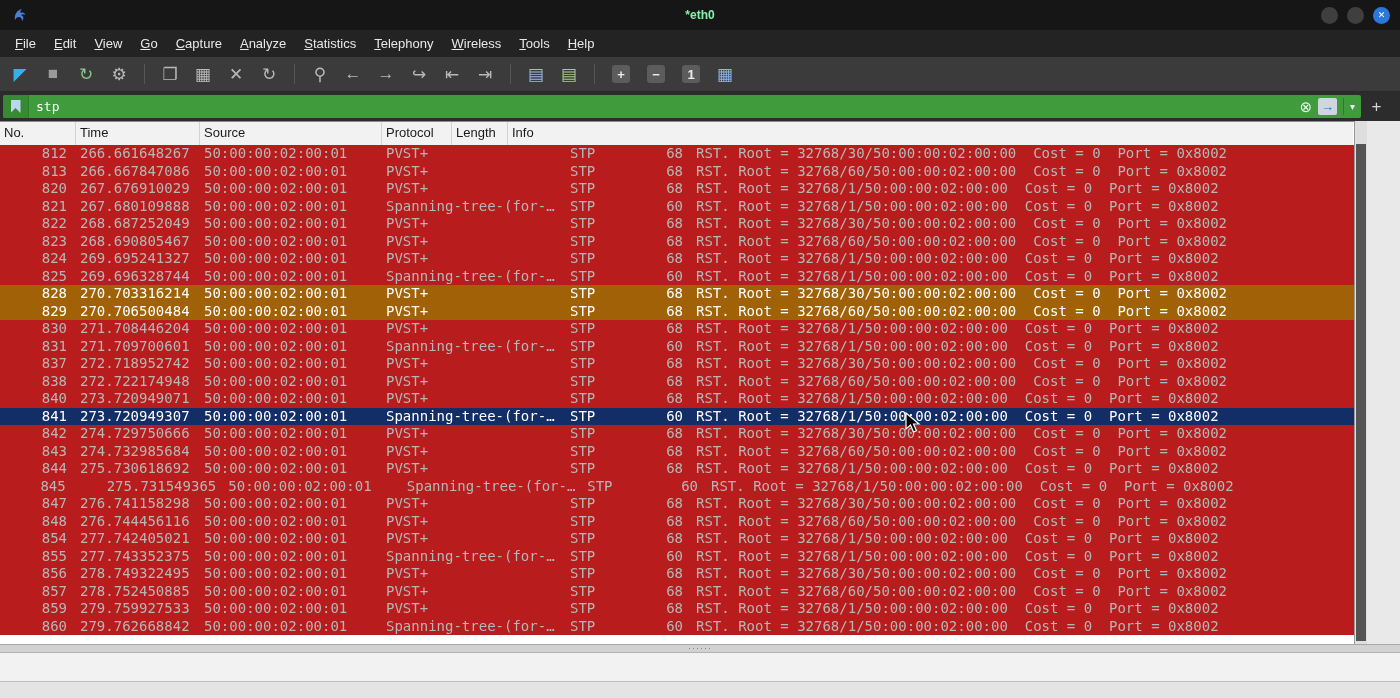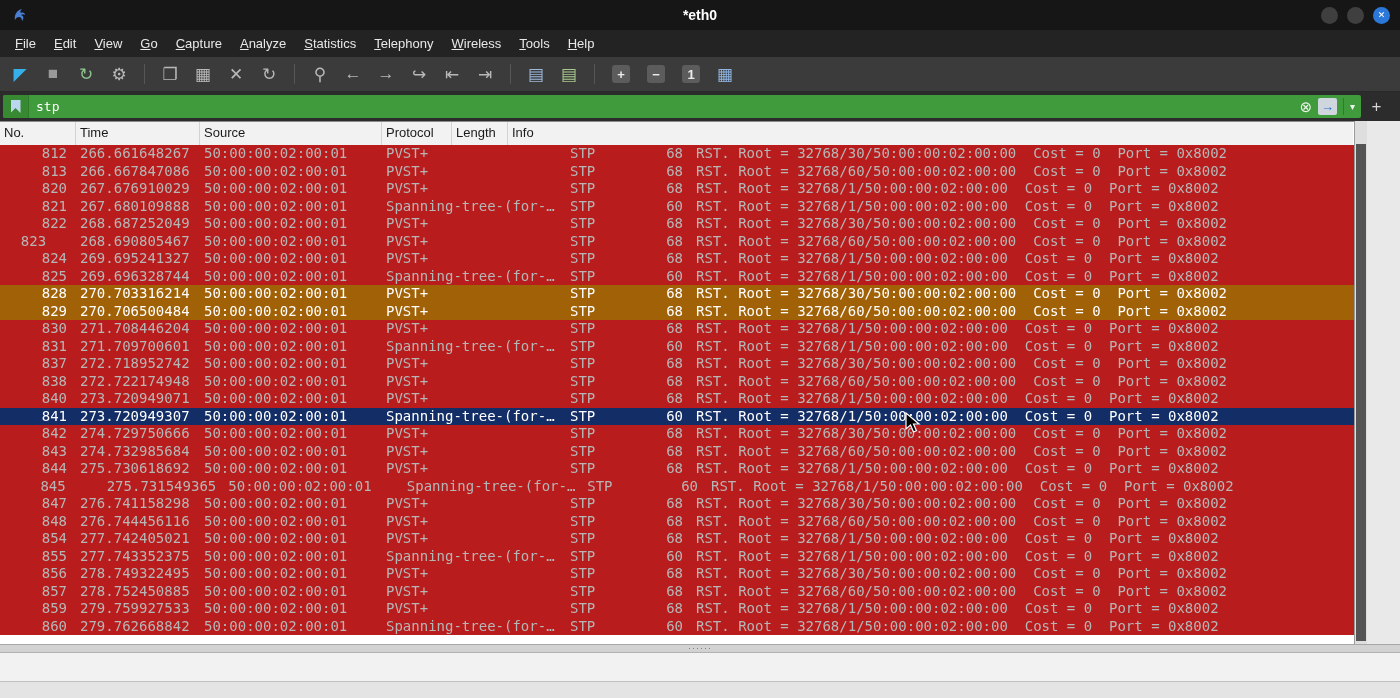--- a/index.html
+++ b/index.html
@@ -4,21 +4,21 @@
 <style>
   html,body{margin:0;padding:0}
   body{
     width:1400px;height:698px;position:relative;overflow:hidden;
     background:#e9e9e9;font-family:"Liberation Sans",sans-serif;
     -webkit-font-smoothing:antialiased;
   }
   
   .titlebar{position:absolute;top:0;left:0;width:1400px;height:30px;background:#161616;display:flex;align-items:center}
   .kali-logo{margin-left:12px;flex:0 0 auto}
-  .title{position:absolute;left:0;right:0;text-align:center;color:#ffffff;font-size:14px;font-weight:bold;pointer-events:none}
+  .title{position:absolute;left:0;right:0;text-align:center;color:#86efac;font-size:12px;font-weight:bold;pointer-events:none}
   .win-buttons{margin-left:auto;display:flex;align-items:center;gap:9px;padding-right:10px}
   .win-btn{width:17px;height:17px;border-radius:50%;background:#3f3f3f;display:flex;align-items:center;justify-content:center;font-size:9px;color:#cfcfcf}
   .win-btn.close{background:#2c78d8;color:#fff}
   
   .menubar{position:absolute;top:30px;left:0;width:1400px;height:27px;background:#232323;display:flex;align-items:center;padding-left:6px;box-sizing:border-box}
   .menu-item{color:#e8e8e8;font-size:13px;line-height:27px;padding:0 9px;cursor:default}
   .menu-item::first-letter{text-decoration:underline}
   
   .toolbar{position:absolute;top:57px;left:0;width:1400px;height:35px;background:#3b3b3b;border-bottom:1px solid #292929;display:flex;align-items:center;gap:9px;padding-left:8px;box-sizing:border-box}
   .tool-btn{width:24px;height:24px;display:flex;align-items:center;justify-content:center;font-size:17px;color:#b8b8b8}
@@ -180,21 +180,21 @@
       <div class="prow normal">
         <div class="pcell right" style="width: 76px;">822</div>
         <div class="pcell" style="width: 124px;">268.687252049</div>
         <div class="pcell" style="width: 182px;">50:00:00:02:00:01</div>
         <div class="pcell" style="width: 184px;">PVST+</div>
         <div class="pcell" style="width: 70px;">STP</div>
         <div class="pcell right" style="width: 56px;">68</div>
         <div class="pcell" style="width: 661px;">RST. Root = 32768/30/50:00:00:02:00:00  Cost = 0  Port = 0x8002</div>
       </div>
       <div class="prow normal">
-        <div class="pcell right" style="width: 76px; text-align: center;">823</div>
+        <div class="pcell right" style="width: 76px;">823</div>
         <div class="pcell" style="width: 124px;">268.690805467</div>
         <div class="pcell" style="width: 182px;">50:00:00:02:00:01</div>
         <div class="pcell" style="width: 184px;">PVST+</div>
         <div class="pcell" style="width: 70px;">STP</div>
         <div class="pcell right" style="width: 56px;">68</div>
         <div class="pcell" style="width: 661px;">RST. Root = 32768/60/50:00:00:02:00:00  Cost = 0  Port = 0x8002</div>
       </div>
       <div class="prow normal">
         <div class="pcell right" style="width: 76px;">824</div>
         <div class="pcell" style="width: 124px;">269.695241327</div>

